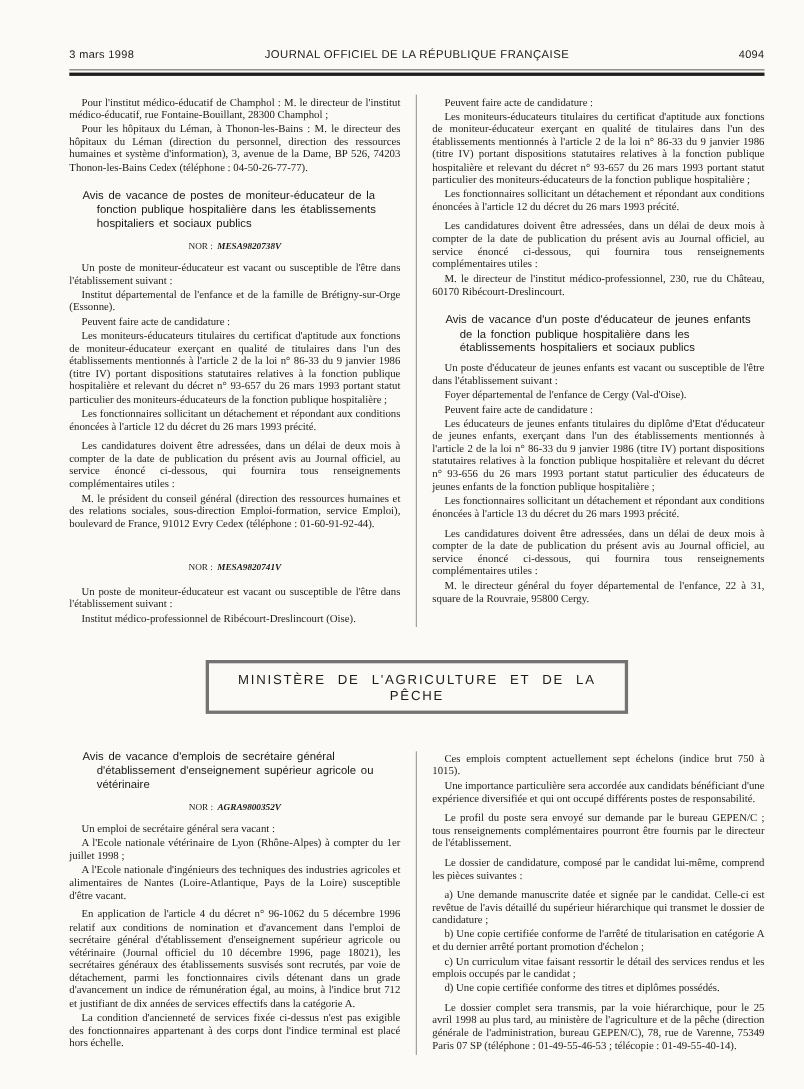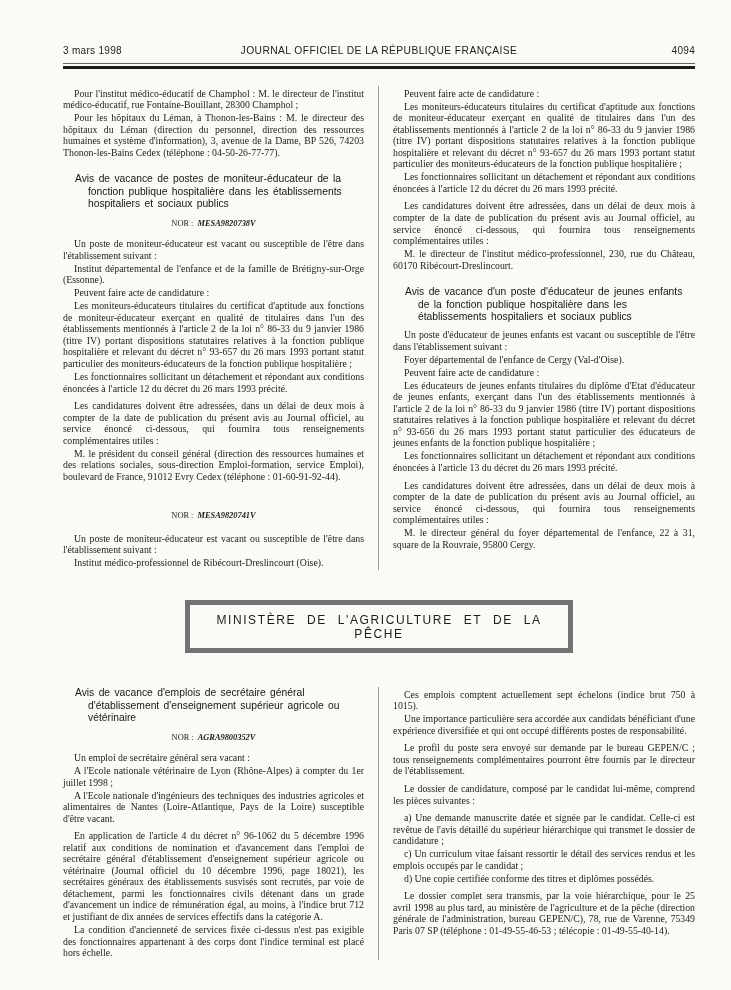--- a/index.html
+++ b/index.html
@@ -61,21 +61,21 @@
     margin:8px 0 10px; color:#1c1c1c;
   }
   .nor .nor-label { margin-right:4px; }
   .nor .nor-value { font-style:italic; font-weight:bold; }
   .nor.spaced { margin-top:28px; margin-bottom:13px; }
 
   
   .ministry-banner {
     margin:30px auto 0;
     width:378px;
-    border:5px solid #737373;
+    border:3px solid #737373;
     padding:8px 0 7px;
     text-align:center;
     font-family:"Liberation Sans", sans-serif;
     font-size:12px; letter-spacing:1.6px; word-spacing:6px;
     color:#1b1b1b;
     background:#fbfaf6;
   }
 </style>
 </head>
 <body>
@@ -146,19 +146,20 @@
       <p class="body gap">En application de l'article 4 du décret n° 96-1062 du 5 décembre 1996 relatif aux conditions de nomination et d'avancement dans l'emploi de secrétaire général d'établissement d'enseignement supérieur agricole ou vétérinaire (Journal officiel du 10 décembre 1996, page 18021), les secrétaires généraux des établissements susvisés sont recrutés, par voie de détachement, parmi les fonctionnaires civils détenant dans un grade d'avancement un indice de rémunération égal, au moins, à l'indice brut 712 et justifiant de dix années de services effectifs dans la catégorie A.</p>
       <p class="body">La condition d'ancienneté de services fixée ci-dessus n'est pas exigible des fonctionnaires appartenant à des corps dont l'indice terminal est placé hors échelle.</p>
     </div>
 
     <div class="col right">
       <p class="body">Ces emplois comptent actuellement sept échelons (indice brut 750 à 1015).</p>
       <p class="body">Une importance particulière sera accordée aux candidats bénéficiant d'une expérience diversifiée et qui ont occupé différents postes de responsabilité.</p>
       <p class="body gap">Le profil du poste sera envoyé sur demande par le bureau GEPEN/C ; tous renseignements complémentaires pourront être fournis par le directeur de l'établissement.</p>
       <p class="body gap">Le dossier de candidature, composé par le candidat lui-même, comprend les pièces suivantes :</p>
       <p class="body gap">a) Une demande manuscrite datée et signée par le candidat. Celle-ci est revêtue de l'avis détaillé du supérieur hiérarchique qui transmet le dossier de candidature ;</p>
+      <p class="body">b) Une copie certifiée conforme de l'arrêté de titularisation en catégorie A et du dernier arrêté portant promotion d'échelon ;</p>
       <p class="body">c) Un curriculum vitae faisant ressortir le détail des services rendus et les emplois occupés par le candidat ;</p>
       <p class="body">d) Une copie certifiée conforme des titres et diplômes possédés.</p>
       <p class="body gap">Le dossier complet sera transmis, par la voie hiérarchique, pour le 25 avril 1998 au plus tard, au ministère de l'agriculture et de la pêche (direction générale de l'administration, bureau GEPEN/C), 78, rue de Varenne, 75349 Paris 07 SP (téléphone : 01-49-55-46-53 ; télécopie : 01-49-55-40-14).</p>
     </div>
   </section>
 
 </div>
 
 </body></html>

